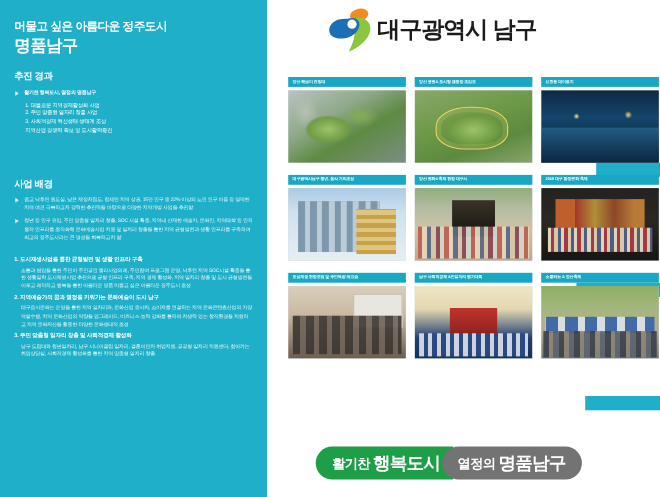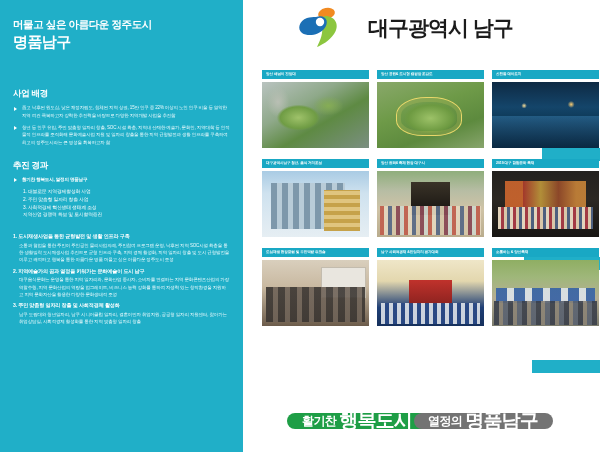--- a/index.html
+++ b/index.html
@@ -64,21 +64,21 @@
     font-size:4.8px;line-height:1.62;letter-spacing:-0.15px;
     color:#ffffff;margin:0;
   }
 
   
   .right-area{position:absolute;left:243px;top:0;width:357px;height:452px;background:#fff;}
 
   
   .logo-wrap{
     position:absolute;left:53px;top:6px;
-    display:flex;align-items:center;gap:26px;
+    display:flex;align-items:center;gap:1px;
   }
   .logo-mark{position:relative;width:46px;height:42px;flex:0 0 auto;}
   .logo-title{
     font-size:21px;font-weight:bold;letter-spacing:-1px;
     color:#1b1b1b;white-space:nowrap;line-height:1;
   }
 
   
   .deco{position:absolute;background:#20AFC8;}
 
@@ -218,67 +218,67 @@
     background:repeating-linear-gradient(90deg,#3a3f4a 0 5px,#8b8375 5px 9px,#5a6270 9px 14px);
     opacity:.9;
   }
 
   
   .slogan{
     position:absolute;left:287px;top:406px;
     display:flex;align-items:center;height:30px;
   }
   .slog-pill{
-    height:16px;display:flex;align-items:center;justify-content:center;
+    height:30px;display:flex;align-items:center;justify-content:center;
     box-sizing:border-box;color:#ffffff;white-space:nowrap;text-align:center;
   }
   .slog-green{
     background:#1E9E46;border-radius:15px 0 0 15px;
     padding:0 12px 0 15px;
     position:relative;z-index:1;
   }
   .slog-red{
     background:#737373;border-radius:15px;
     padding:0 15px 0 14px;
     margin-left:-10px;position:relative;z-index:2;
   }
   .s-sm{font-size:12px;font-weight:bold;letter-spacing:-0.6px;}
-  .s-lg{font-size:19px;font-weight:bold;letter-spacing:-0.8px;margin-left:3px;}
+  .s-lg{font-size:16px;font-weight:bold;letter-spacing:-0.8px;margin-left:3px;}
 </style>
 </head>
 <body>
 
 <div id="page">
 
   <div class="left-panel">
 
     <div>
       <div class="hero-line1">머물고 싶은 아름다운 정주도시</div>
       <div class="hero-line2">명품남구</div>
-    </div>
-
-    <div class="sec sec-first">
-      <div class="sec-title">사업 배경</div>
-      <p class="bullet">좁고 낙후된 원도심, 낮은 재정자립도, 침체된 지역 상권, 15만 인구 중 22% 이상의 노인 인구 비율 등 열악한 지역 여건 극복하고자 강력한 추진력을 바탕으로 다양한 지역개발 사업을 추진함</p>
-      <p class="bullet">청년 등 인구 유입, 주민 맞춤형 일자리 창출, SOC 시설 확충, 지역내 산재한 예술가, 문화인, 지역대학 등 인적 물적 인프라를 조직화해 문화예술사업 지원 및 일자리 창출을 통한 지역 균형발전과 생활 인프라를 구축하여 최고의 정주도시라는 큰 명성을 회복하고자 함</p>
     </div>
 
     <div class="sec">
       <div class="sec-title">추진 경과</div>
       <p class="bullet">
         <b>활기찬 행복도시, 열정의 명품남구</b>
       </p>
       <div class="sublist">
         <p class="subitem">1. 대불로문 지역경제활성화 사업</p>
         <p class="subitem">2. 주민 맞춤형 일자리 창출 사업</p>
         <p class="subitem">3. 사회적경제 혁신생태 생태계 조성</p>
         <p class="subitem">지역산업 경쟁력 확보 및 도시활력증진</p>
       </div>
     </div>
 
+    <div class="sec sec-first">
+      <div class="sec-title">사업 배경</div>
+      <p class="bullet">좁고 낙후된 원도심, 낮은 재정자립도, 침체된 지역 상권, 15만 인구 중 22% 이상의 노인 인구 비율 등 열악한 지역 여건 극복하고자 강력한 추진력을 바탕으로 다양한 지역개발 사업을 추진함</p>
+      <p class="bullet">청년 등 인구 유입, 주민 맞춤형 일자리 창출, SOC 시설 확충, 지역내 산재한 예술가, 문화인, 지역대학 등 인적 물적 인프라를 조직화해 문화예술사업 지원 및 일자리 창출을 통한 지역 균형발전과 생활 인프라를 구축하여 최고의 정주도시라는 큰 명성을 회복하고자 함</p>
+    </div>
+
     <div class="sec">
 
       <div class="numitem">
         <p class="numhead">1. 도시재생사업을 통한 균형발전 및 생활 인프라 구축</p>
         <p class="numbody">소통과 협업을 통한 주민이 주인공인 물리사업의례, 주민참여 프로그램 운영, 낙후된 지역 SOC시설 확충을 통한 생활밀착 도시재생사업 추진으로 균형 인프라 구축, 지역 경제 활성화, 지역 일자리 창출 및 도시 균형발전을 이루고 쾌적하고 행복을 통한 아름다운 명품 머물고 싶은 아름다운 정주도시 조성</p>
       </div>
 
       <div class="numitem">
         <p class="numhead">2. 지역예술가의 꿈과 열정을 키워가는 문화예술이 도시 남구</p>
         <p class="numbody">대구음식문화는 운영을 통한 지역 일자리와, 문화산업 종사자, 소비자를 연결하는 지역 문화콘텐츠산업의 가장 역할수행, 지역 문화산업의 역량을 업그레이드, 비즈니스 능력 강화를 통하여 자생력 있는 창작환경을 지원하고 지역 문화자산을 활용한 다양한 문화생태적 조성</p>

